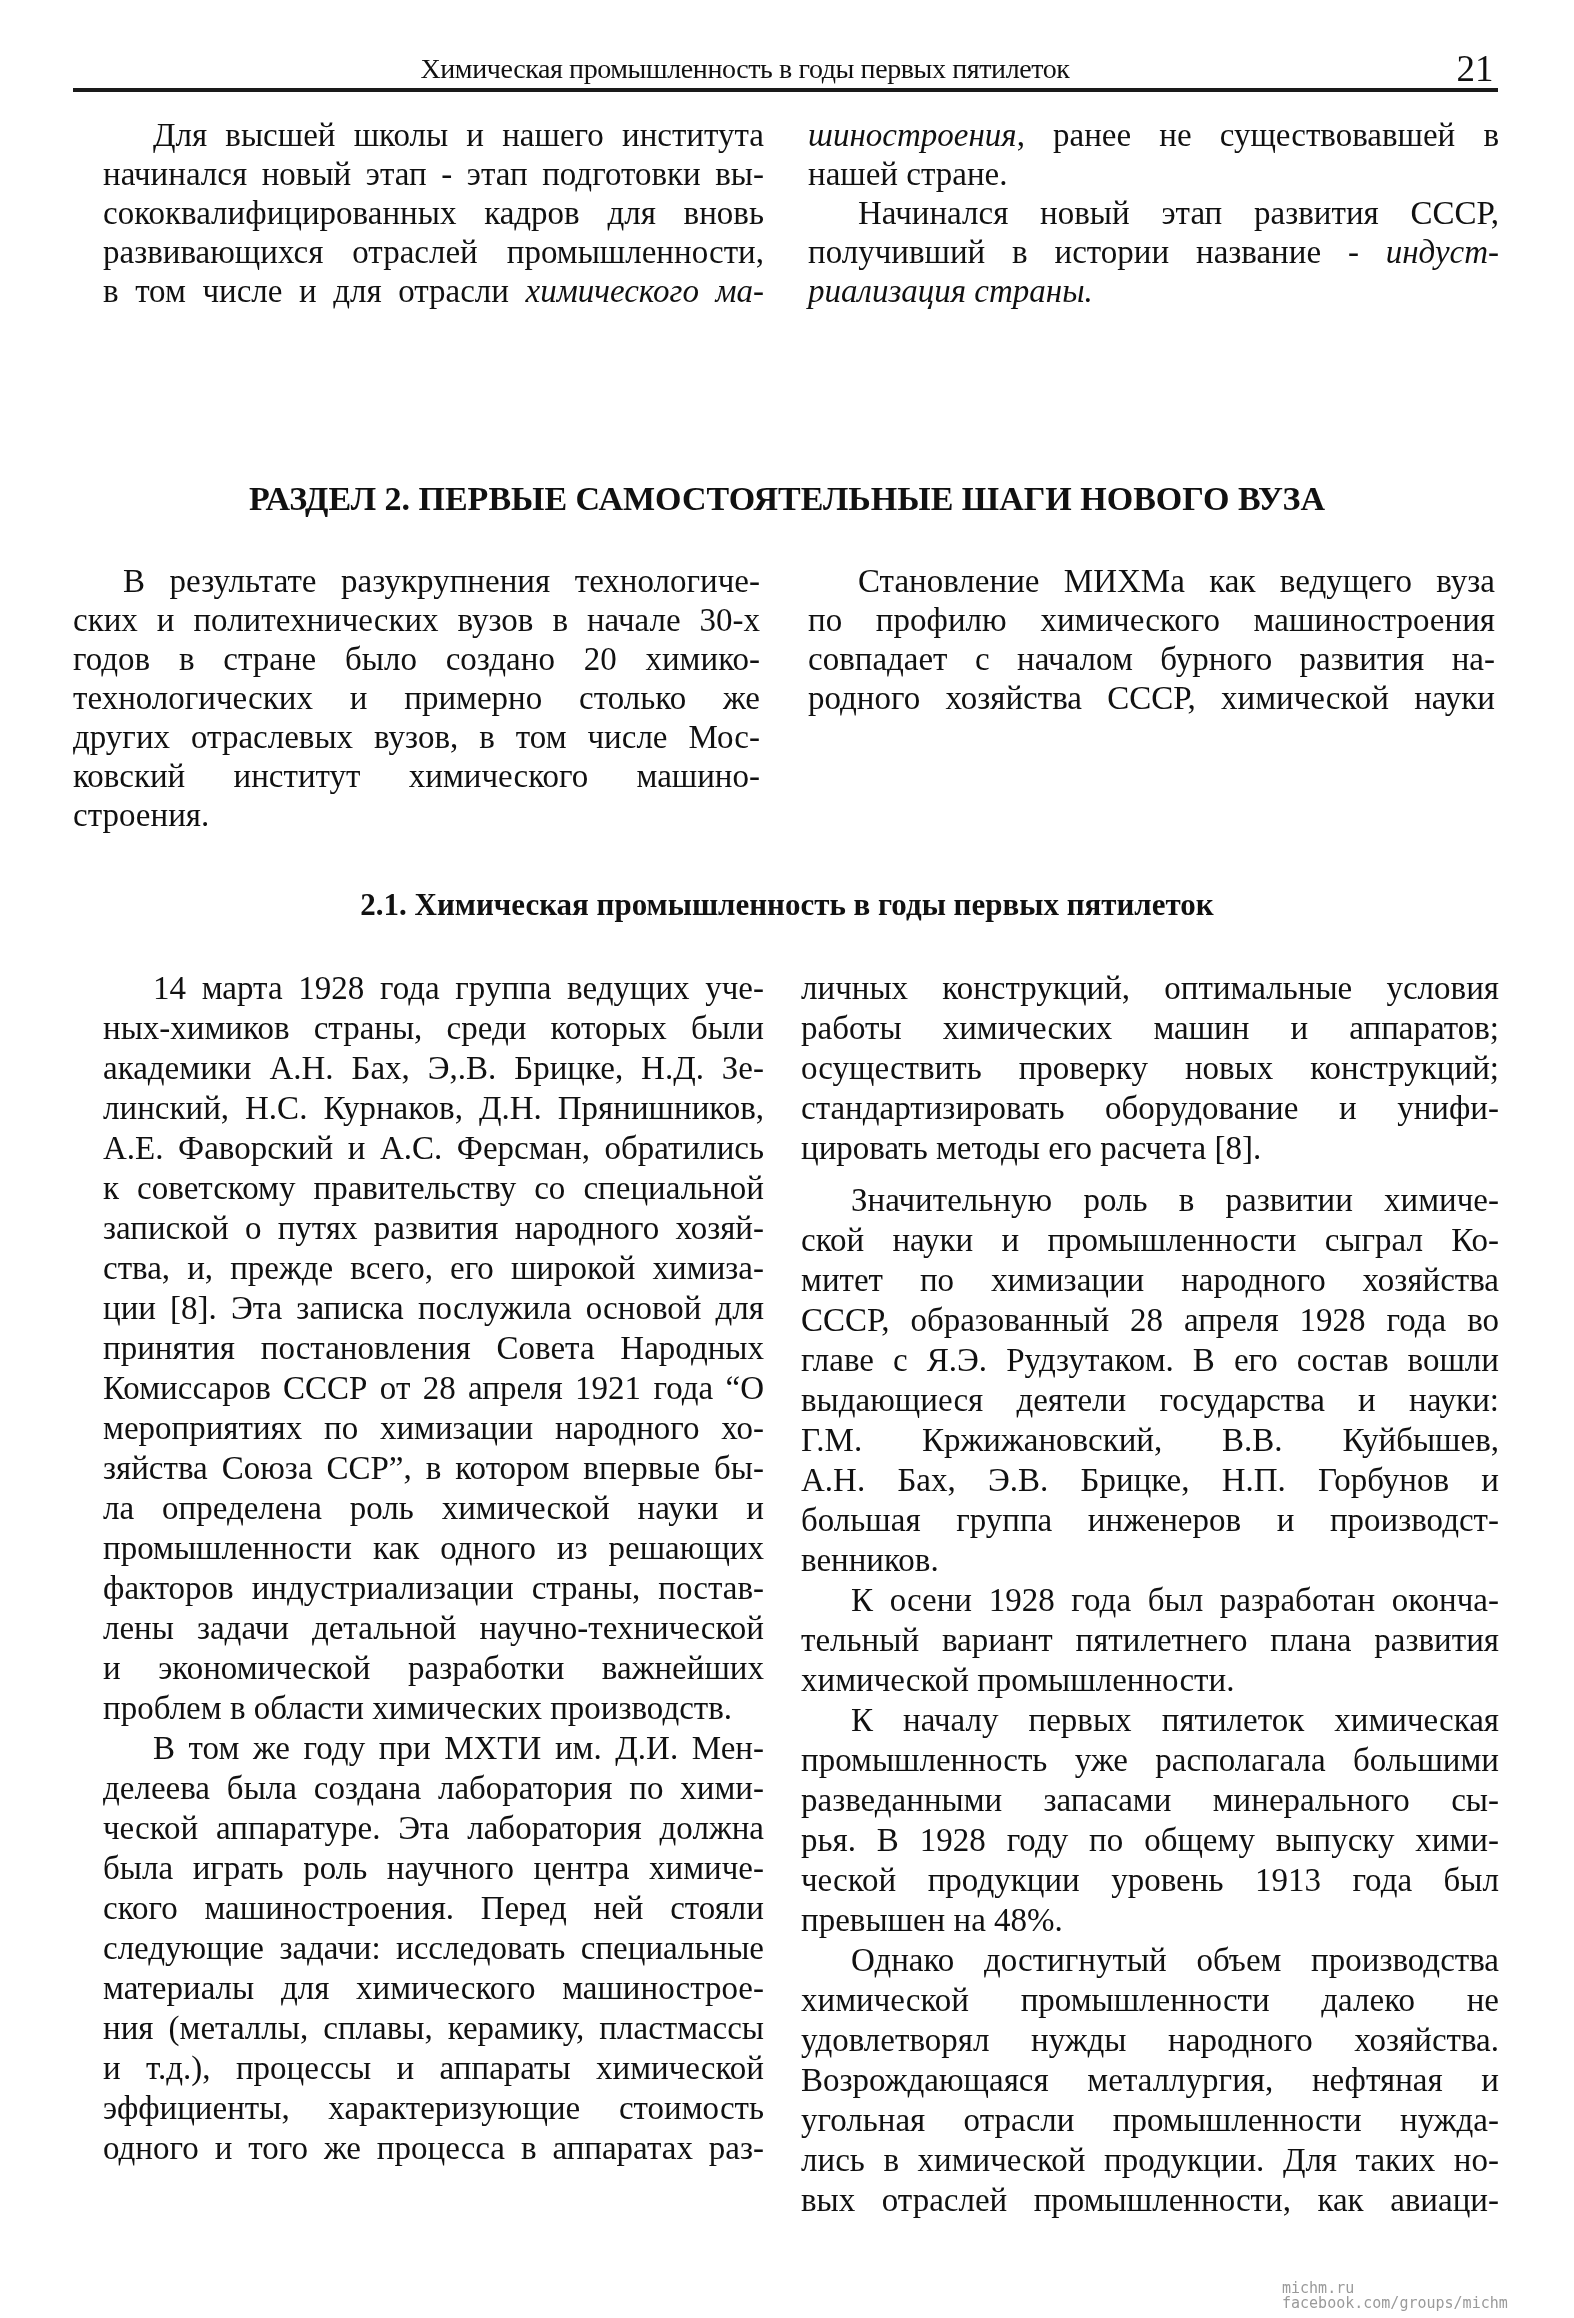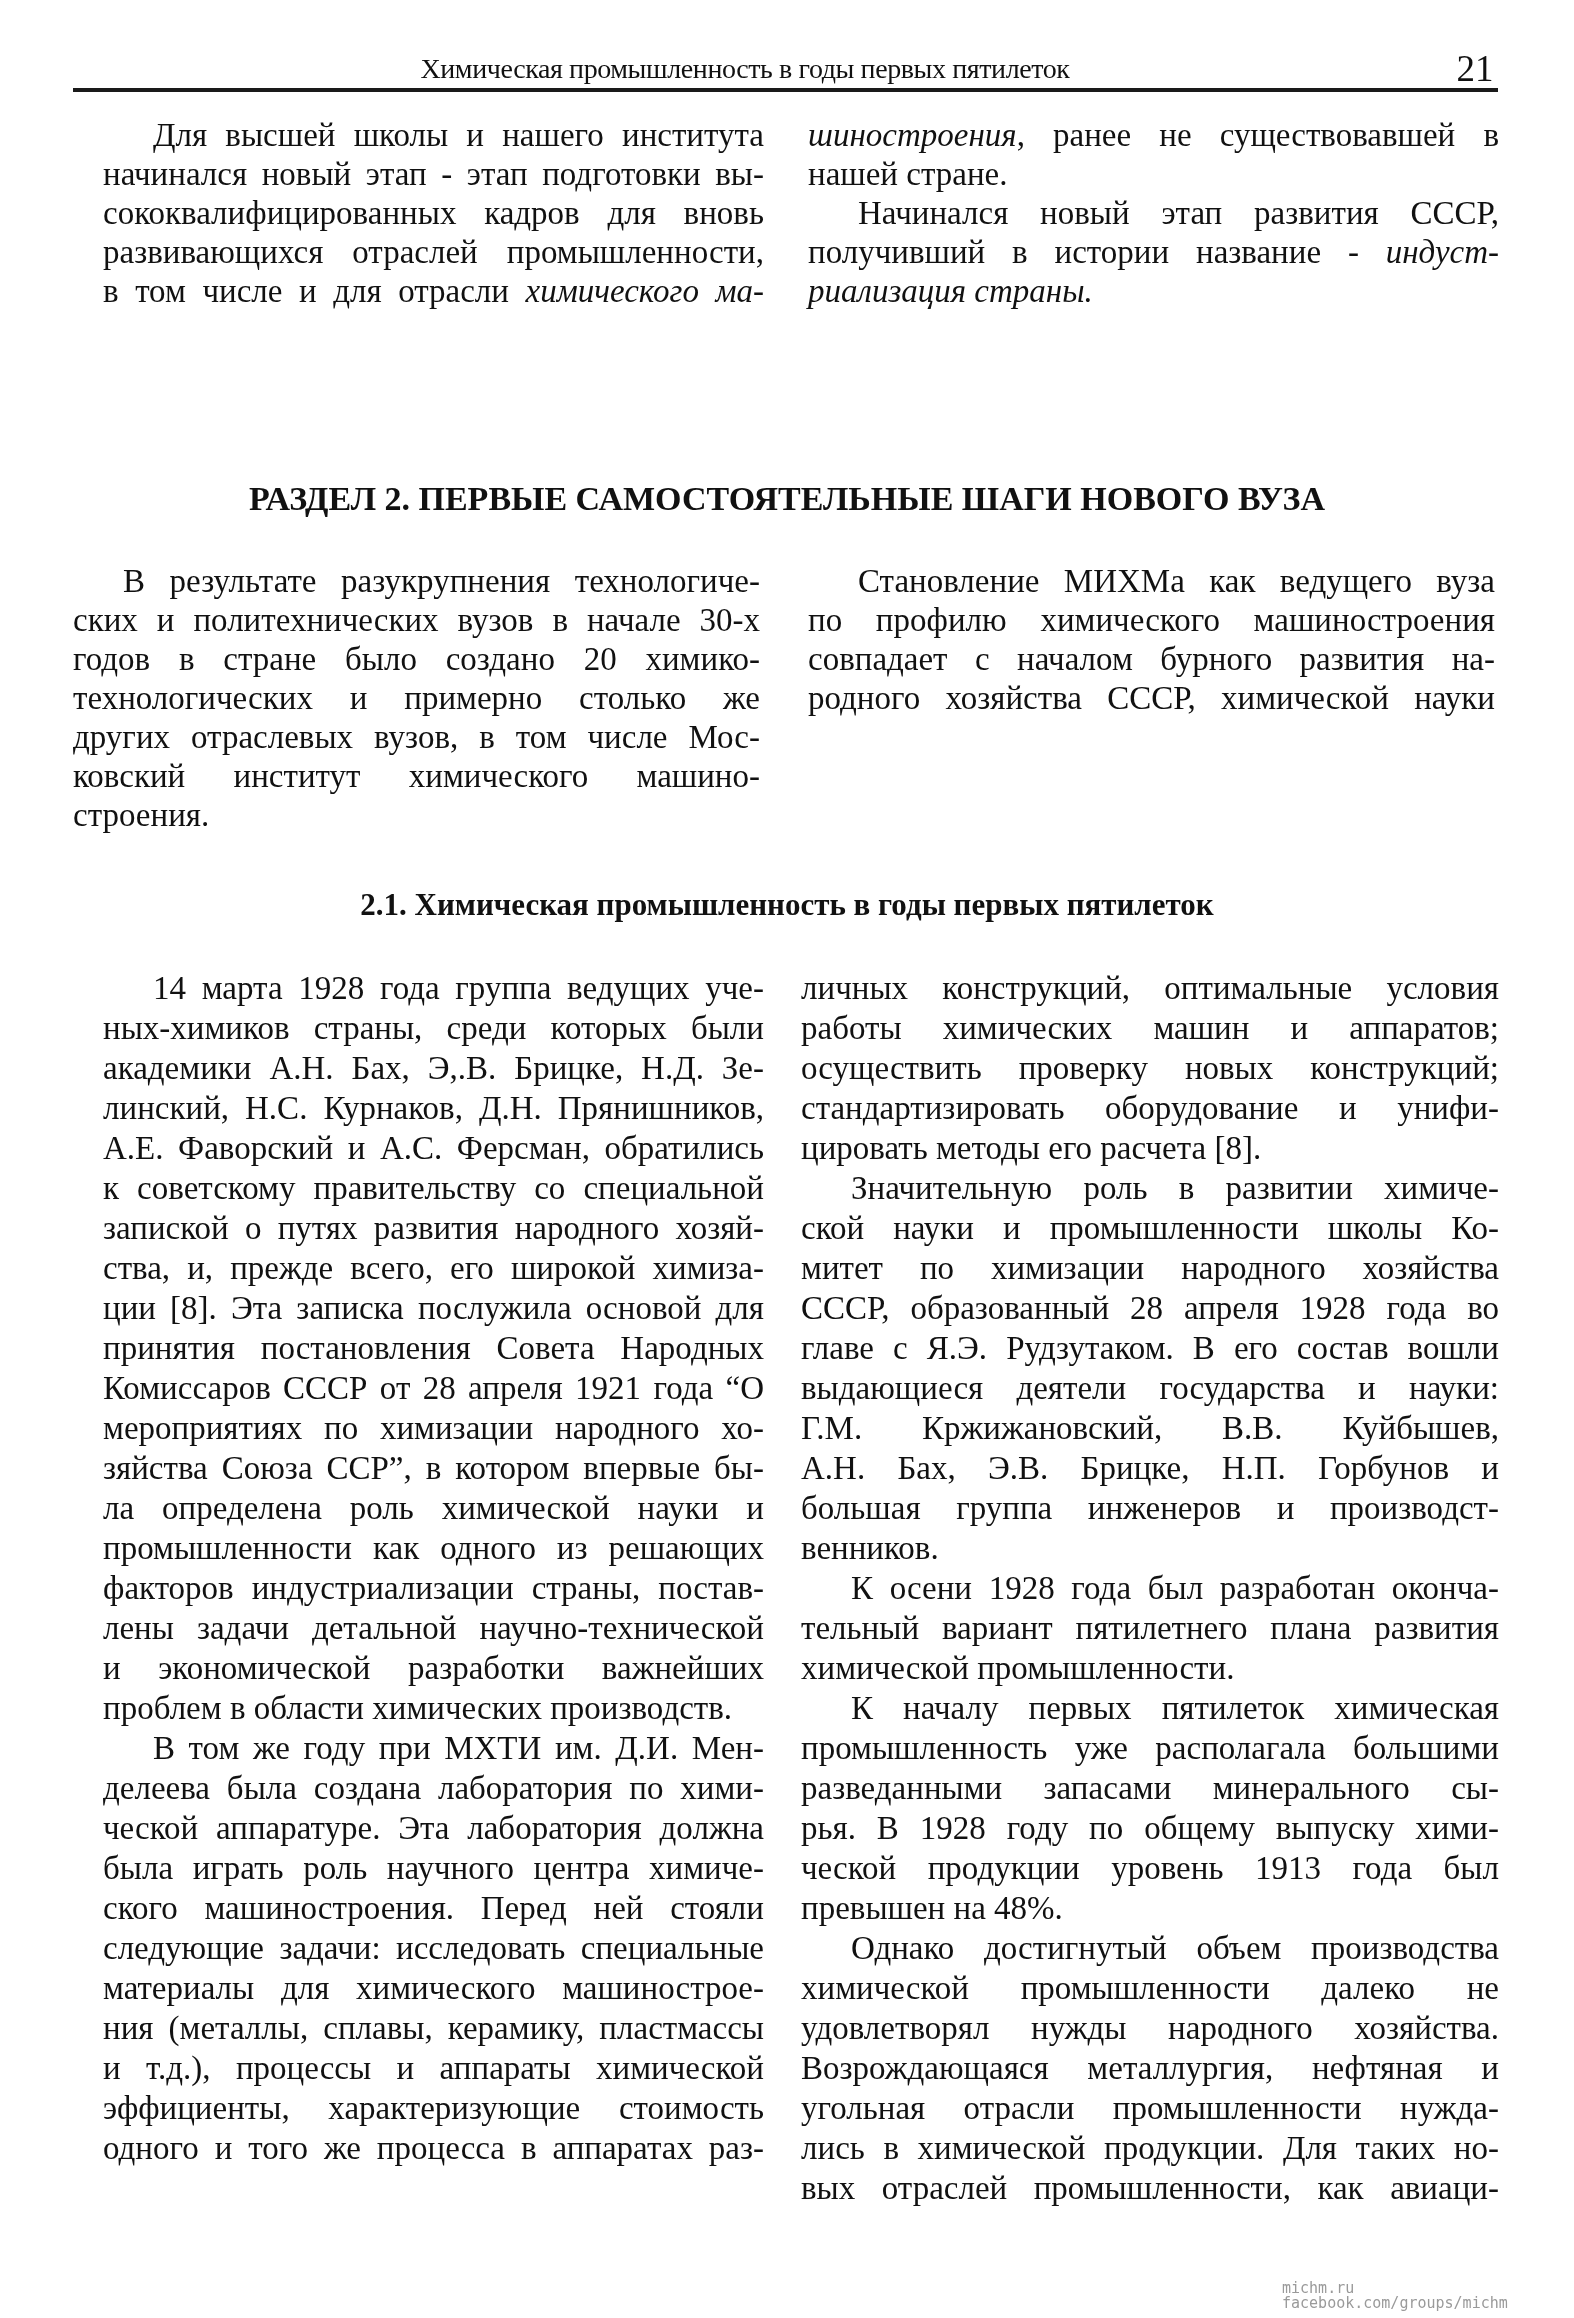--- a/index.html
+++ b/index.html
@@ -154,22 +154,22 @@
     </div>
   <div class="col main-right" id="main-right">
       <p class="cont">
         <span class="line">личных конструкций, оптимальные условия</span>
         <span class="line">работы химических машин и аппаратов;</span>
         <span class="line">осуществить проверку новых конструкций;</span>
         <span class="line">стандартизировать оборудование и унифи-</span>
         <span class="line last">цировать  методы его расчета [8].</span>
       </p>
       <p class="cont">
-        <span class="line" style="padding-left: 50px;">Значительную роль в развитии химиче-</span>
-        <span class="line">ской науки и промышленности школы Ко-</span>
+        <span class="line" style="padding-left: 50px; margin-top: 12px;">Значительную роль в развитии химиче-</span>
+        <span class="line">ской науки и промышленности сыграл Ко-</span>
         <span class="line">митет по химизации народного хозяйства</span>
         <span class="line">СССР, образованный 28 апреля 1928 года во</span>
         <span class="line">главе с Я.Э. Рудзутаком. В его состав вошли</span>
         <span class="line">выдающиеся деятели государства и науки:</span>
         <span class="line">Г.М. Кржижановский,     В.В. Куйбышев,</span>
         <span class="line">А.Н. Бах, Э.В. Брицке, Н.П. Горбунов и</span>
         <span class="line">большая группа инженеров и производст-</span>
         <span class="line last">венников.</span>
       </p>
       <p class="cont">

